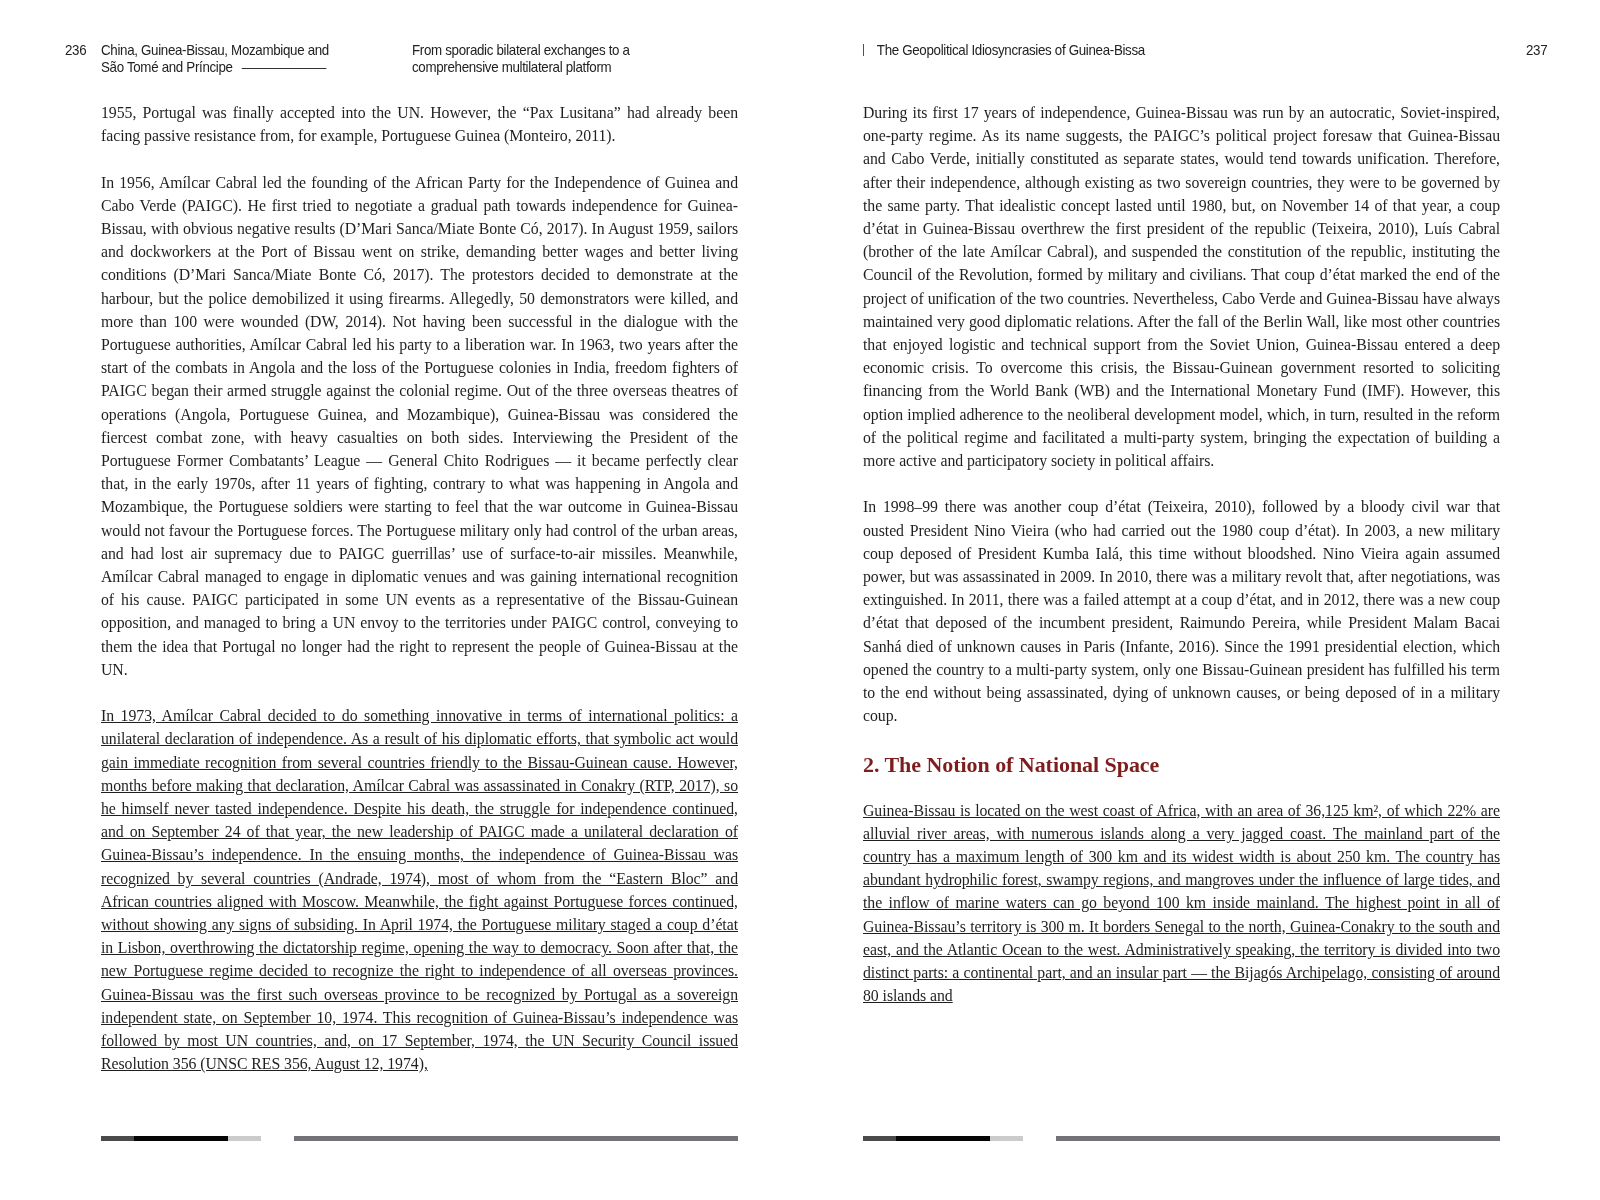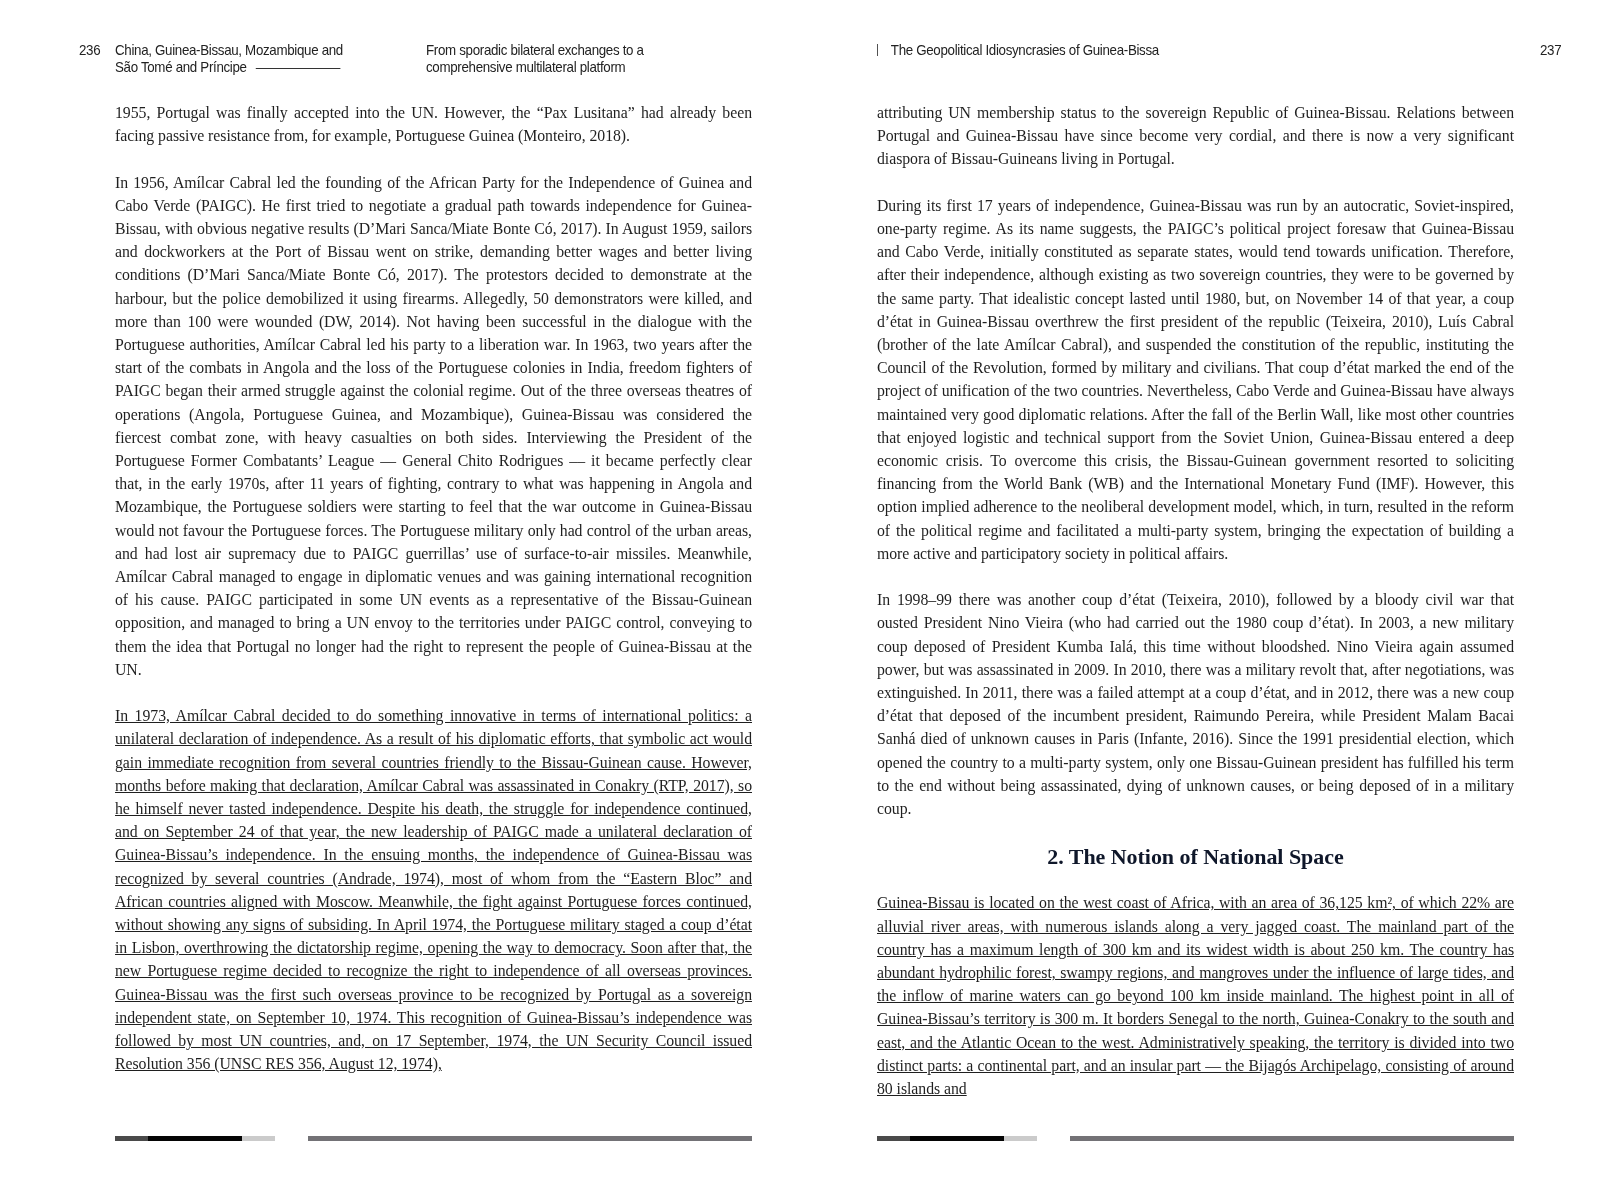--- a/index.html
+++ b/index.html
@@ -12,21 +12,20 @@
     height: 1200px;
     position: relative;
     overflow: hidden;
     font-family: "Liberation Serif", "DejaVu Serif", serif;
     color: #1e1e1e;
   }
   .page {
     position: absolute;
     top: 0;
     height: 1200px;
-    margin-left: 14px;
   }
   .page-left { left: 0; width: 800px; }
   .page-right { left: 783px; width: 800px; }
 
   
   .run-head {
     position: absolute;
     top: 42px;
     font-family: "Liberation Sans", "DejaVu Sans", sans-serif;
     font-size: 14.5px;
@@ -80,22 +79,22 @@
   }
   .body-col p:last-child { margin-bottom: 0; text-decoration: underline; }
   .page-left .body-col { left: 101px; }
   .page-right .body-col { left: 80px; }
 
   .section-heading {
     font-weight: bold;
     font-size: 22px;
     line-height: 28px;
     margin: 8px 0 20px 0;
-    color: #0f172a;
-    text-align: center;
+    color: #7f1d1d;
+    text-align: left;
   }
 
   
   .footer-bars {
     position: absolute;
     top: 1136px;
     height: 5px;
   }
   .seg {
     position: absolute;
@@ -117,41 +116,40 @@
     <div>China, Guinea-Bissau, Mozambique and</div>
     <div><span>São Tomé and Príncipe</span><span class="head-rule"></span></div>
   </div>
 
   <div class="run-head" style="left:412px;">
     <div>From sporadic bilateral exchanges to a</div>
     <div>comprehensive multilateral platform</div>
   </div>
 
   <div class="body-col">
-    <p>1955, Portugal was finally accepted into the UN. However, the “Pax Lusitana” had already been facing passive resistance from, for example, Portuguese Guinea (Monteiro, 2018).</p>
+    <p>1955, Portugal was finally accepted into the UN. However, the “Pax Lusitana” had already been facing passive resistance from, for example, Portuguese Guinea (Monteiro, 2011).</p>
     <p>In 1956, Amílcar Cabral led the founding of the African Party for the Independence of Guinea and Cabo Verde (PAIGC). He first tried to negotiate a gradual path towards independence for Guinea-Bissau, with obvious negative results (D’Mari Sanca/Miate Bonte Có, 2017). In August 1959, sailors and dockworkers at the Port of Bissau went on strike, demanding better wages and better living conditions (D’Mari Sanca/Miate Bonte Có, 2017). The protestors decided to demonstrate at the harbour, but the police demobilized it using firearms. Allegedly, 50 demonstrators were killed, and more than 100 were wounded (DW, 2014). Not having been successful in the dialogue with the Portuguese authorities, Amílcar Cabral led his party to a liberation war. In 1963, two years after the start of the combats in Angola and the loss of the Portuguese colonies in India, freedom fighters of PAIGC began their armed struggle against the colonial regime. Out of the three overseas theatres of operations (Angola, Portuguese Guinea, and Mozambique), Guinea-Bissau was considered the fiercest combat zone, with heavy casualties on both sides. Interviewing the President of the Portuguese Former Combatants’ League — General Chito Rodrigues –– it became perfectly clear that, in the early 1970s, after 11 years of fighting, contrary to what was happening in Angola and Mozambique, the Portuguese soldiers were starting to feel that the war outcome in Guinea-Bissau would not favour the Portuguese forces. The Portuguese military only had control of the urban areas, and had lost air supremacy due to PAIGC guerrillas’ use of surface-to-air missiles. Meanwhile, Amílcar Cabral managed to engage in diplomatic venues and was gaining international recognition of his cause. PAIGC participated in some UN events as a representative of the Bissau-Guinean opposition, and managed to bring a UN envoy to the territories under PAIGC control, conveying to them the idea that Portugal no longer had the right to represent the people of Guinea-Bissau at the UN.</p>
     <p>In 1973, Amílcar Cabral decided to do something innovative in terms of international politics: a unilateral declaration of independence. As a result of his diplomatic efforts, that symbolic act would gain immediate recognition from several countries friendly to the Bissau-Guinean cause. However, months before making that declaration, Amílcar Cabral was assassinated in Conakry (RTP, 2017), so he himself never tasted independence. Despite his death, the struggle for independence continued, and on September 24 of that year, the new leadership of PAIGC made a unilateral declaration of Guinea-Bissau’s independence. In the ensuing months, the independence of Guinea-Bissau was recognized by several countries (Andrade, 1974), most of whom from the “Eastern Bloc” and African countries aligned with Moscow. Meanwhile, the fight against Portuguese forces continued, without showing any signs of subsiding. In April 1974, the Portuguese military staged a coup d’état in Lisbon, overthrowing the dictatorship regime, opening the way to democracy. Soon after that, the new Portuguese regime decided to recognize the right to independence of all overseas provinces. Guinea-Bissau was the first such overseas province to be recognized by Portugal as a sovereign independent state, on September 10, 1974. This recognition of Guinea-Bissau’s independence was followed by most UN countries, and, on 17 September, 1974, the UN Security Council issued Resolution 356 (UNSC RES 356, August 12, 1974),</p>
   </div>
 
   <div class="footer-bars" style="left:0; width:800px;">
     <div class="seg seg-dark" style="left:101px; width:33px;"></div>
     <div class="seg seg-black" style="left:134px; width:94px;"></div>
     <div class="seg seg-light" style="left:228px; width:33px;"></div>
     <div class="seg seg-long" style="left:294px; width:444px;"></div>
   </div>
 </div>
 
 <div class="page page-right">
   <div class="run-head" style="left:80px;">
     <span class="bar-mark"></span><span>The Geopolitical Idiosyncrasies of Guinea-Bissa</span>
   </div>
   <div class="folio" style="left:742px;">237</div>
 
   <div class="body-col">
-    <p>attributing UN membership status to the sovereign Republic of Guinea-Bissau. Relations between Portugal and Guinea-Bissau have since become very cordial, and there is now a very significant diaspora of Bissau-Guineans living in Portugal.</p>
     <p>During its first 17 years of independence, Guinea-Bissau was run by an autocratic, Soviet-inspired, one-party regime. As its name suggests, the PAIGC’s political project foresaw that Guinea-Bissau and Cabo Verde, initially constituted as separate states, would tend towards unification. Therefore, after their independence, although existing as two sovereign countries, they were to be governed by the same party. That idealistic concept lasted until 1980, but, on November 14 of that year, a coup d’état in Guinea-Bissau overthrew the first president of the republic (Teixeira, 2010), Luís Cabral (brother of the late Amílcar Cabral), and suspended the constitution of the republic, instituting the Council of the Revolution, formed by military and civilians. That coup d’état marked the end of the project of unification of the two countries. Nevertheless, Cabo Verde and Guinea-Bissau have always maintained very good diplomatic relations. After the fall of the Berlin Wall, like most other countries that enjoyed logistic and technical support from the Soviet Union, Guinea-Bissau entered a deep economic crisis. To overcome this crisis, the Bissau-Guinean government resorted to soliciting financing from the World Bank (WB) and the International Monetary Fund (IMF). However, this option implied adherence to the neoliberal development model, which, in turn, resulted in the reform of the political regime and facilitated a multi-party system, bringing the expectation of building a more active and participatory society in political affairs.</p>
     <p>In 1998–99 there was another coup d’état (Teixeira, 2010), followed by a bloody civil war that ousted President Nino Vieira (who had carried out the 1980 coup d’état). In 2003, a new military coup deposed of President Kumba Ialá, this time without bloodshed. Nino Vieira again assumed power, but was assassinated in 2009. In 2010, there was a military revolt that, after negotiations, was extinguished. In 2011, there was a failed attempt at a coup d’état, and in 2012, there was a new coup d’état that deposed of the incumbent president, Raimundo Pereira, while President Malam Bacai Sanhá died of unknown causes in Paris (Infante, 2016). Since the 1991 presidential election, which opened the country to a multi-party system, only one Bissau-Guinean president has fulfilled his term to the end without being assassinated, dying of unknown causes, or being deposed of in a military coup.</p>
     <h2 class="section-heading">2. The Notion of National Space</h2>
     <p>Guinea-Bissau is located on the west coast of Africa, with an area of 36,125 km², of which 22% are alluvial river areas, with numerous islands along a very jagged coast. The mainland part of the country has a maximum length of 300 km and its widest width is about 250 km. The country has abundant hydrophilic forest, swampy regions, and mangroves under the influence of large tides, and the inflow of marine waters can go beyond 100 km inside mainland. The highest point in all of Guinea-Bissau’s territory is 300 m. It borders Senegal to the north, Guinea-Conakry to the south and east, and the Atlantic Ocean to the west. Administratively speaking, the territory is divided into two distinct parts: a continental part, and an insular part — the Bijagós Archipelago, consisting of around 80 islands and</p>
   </div>
 
   <div class="footer-bars" style="left:0; width:800px;">
     <div class="seg seg-dark" style="left:80px; width:33px;"></div>
     <div class="seg seg-black" style="left:113px; width:94px;"></div>
     <div class="seg seg-light" style="left:207px; width:33px;"></div>

